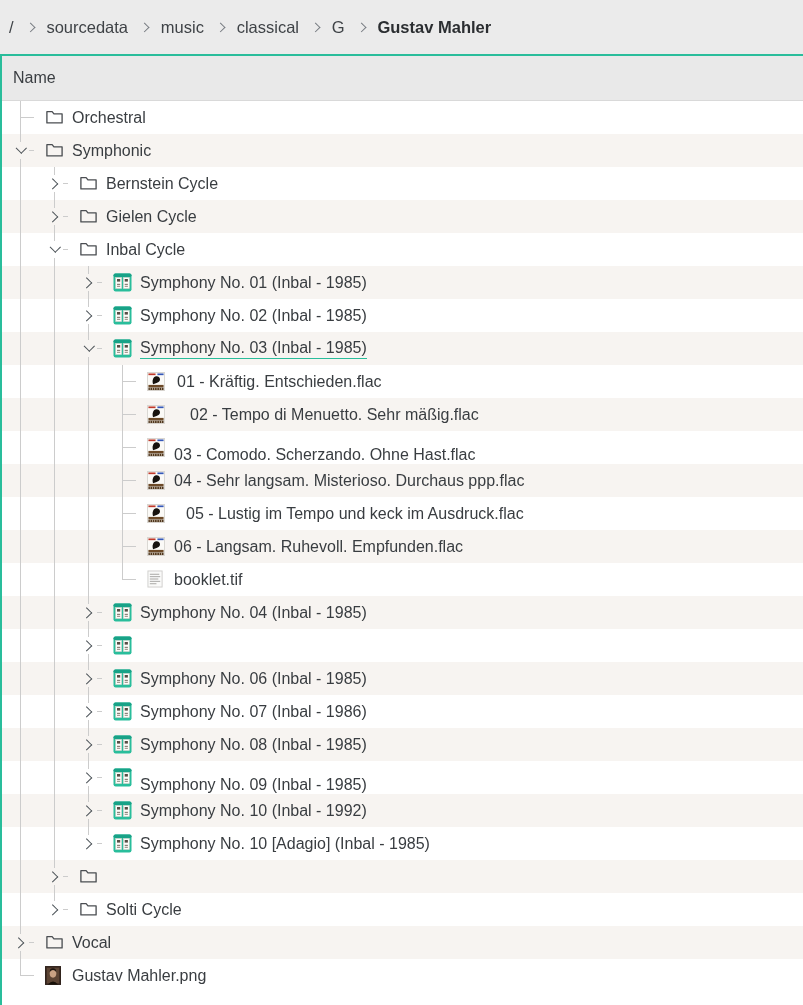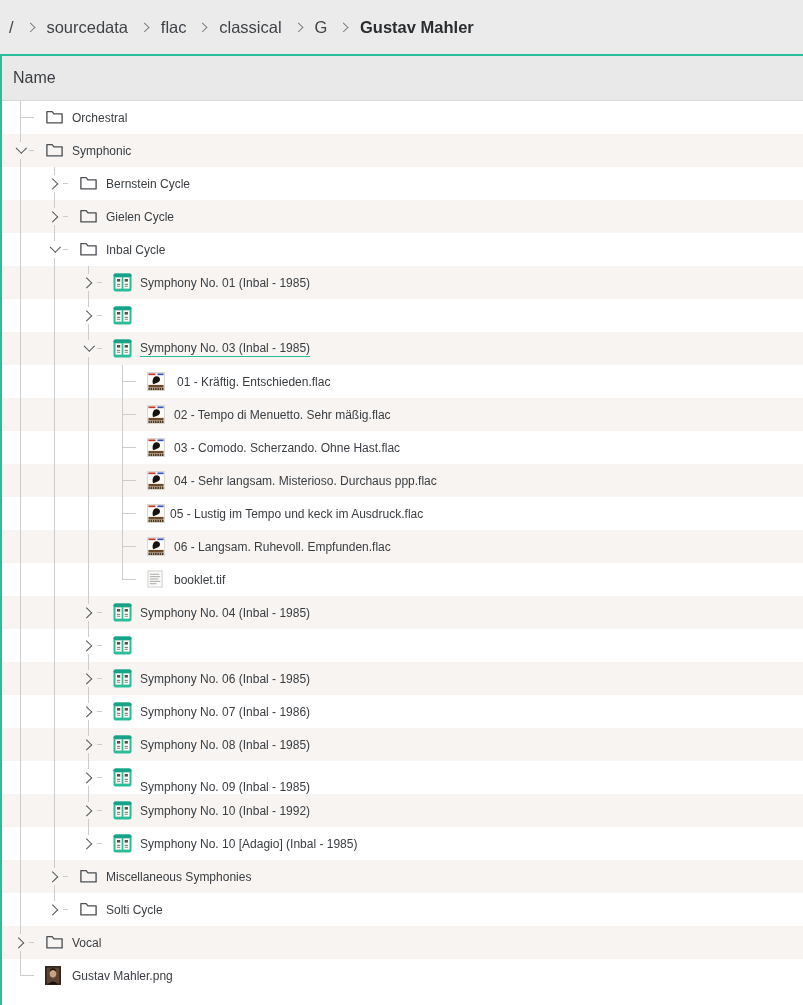--- a/index.html
+++ b/index.html
@@ -27,34 +27,34 @@
   .vline{position:absolute;top:0;bottom:0;width:1px;background:#cccccc;}
   .vline.half{bottom:auto;height:17px;}
   .hline{position:absolute;top:16px;height:1px;width:14px;background:#cccccc;}
   .chev-box{position:absolute;top:8px;width:17px;height:17px;background:inherit;
             display:flex;align-items:center;justify-content:center;cursor:pointer;}
   .arrow{display:inline-block;border:solid #495055;border-width:0 1.7px 1.7px 0;padding:3.4px;}
   .arrow.closed{transform:rotate(-45deg) translate(-1px,-1px);}
   .arrow.open{transform:rotate(45deg) translate(-1px,-3px);}
   .icon{position:absolute;top:7px;width:19px;height:19px;line-height:0;}
   .row-label{position:absolute;top:0;height:33px;display:flex;align-items:center;
-             font-size:12px;color:#393d41;white-space:nowrap;cursor:default;}
+             font-size:16px;color:#393d41;white-space:nowrap;cursor:default;}
   .row-label .txt{display:inline-block;}
   .row-label.underlined .txt{border-bottom:1.6px solid #29bd9b;padding-bottom:1px;}
 </style>
 </head>
 <body>
 
 <div class="viewport">
   <div class="breadcrumb">
       <span class="crumb">/</span>
       <i class="sep"></i>
       <span class="crumb">sourcedata</span>
       <i class="sep"></i>
-      <span class="crumb">flac</span>
+      <span class="crumb">music</span>
       <i class="sep"></i>
       <span class="crumb">classical</span>
       <i class="sep"></i>
       <span class="crumb">G</span>
       <i class="sep"></i>
       <span class="crumb bold">Gustav Mahler</span>
     </div>
   <div class="panel">
     <div class="panel-header">
       <span>Name</span>
@@ -162,20 +162,23 @@
               <rect x="0.5" y="0.5" width="18" height="3.4" rx="1.7" fill="#18a287"></rect>
               <rect x="2.6" y="4.4" width="6.1" height="11.2" fill="#fdfcf9" stroke="#cfccc5" stroke-width="0.5"></rect>
               <rect x="4" y="6" width="3.2" height="2.6" fill="#564d44"></rect>
               <rect x="4" y="10.8" width="3.2" height="1.4" fill="#8a8178"></rect>
               <rect x="4" y="13" width="3.2" height="0.9" fill="#9a9188"></rect>
               <rect x="10.3" y="4.4" width="6.1" height="11.2" fill="#fdfcf9" stroke="#cfccc5" stroke-width="0.5"></rect>
               <rect x="11.7" y="6" width="3.2" height="2.6" fill="#564d44"></rect>
               <rect x="11.7" y="10.8" width="3.2" height="1.4" fill="#8a8178"></rect>
               <rect x="11.7" y="13" width="3.2" height="0.9" fill="#9a9188"></rect>
             </svg></span>
+          <div class="row-label" style="left: 138px;">
+            <span class="txt">Symphony No. 02 (Inbal - 1985)</span>
+          </div>
         </div>
         <div class="row striped">
           <i class="vline" style="left: 17.5px;"></i>
           <i class="vline" style="left: 51.5px;"></i>
           <i class="vline" style="left: 85.5px;"></i>
           <i class="hline" style="left: 86px;"></i>
           <span class="chev-box" style="left: 77.5px;">
             <i class="arrow open"></i>
           </span>
           <span class="icon" style="left: 111px;"><svg width="19" height="19" viewBox="0 0 19 19">
@@ -235,21 +238,21 @@
               <rect x="1.5" y="16.4" width="16" height="2.6" fill="#4e351d"></rect>
               <g fill="#e8dcc8">
                 <rect x="3" y="16.6" width="0.7" height="2.2"></rect>
                 <rect x="5.4" y="16.6" width="0.7" height="2.2"></rect>
                 <rect x="7.8" y="16.6" width="0.7" height="2.2"></rect>
                 <rect x="10.2" y="16.6" width="0.7" height="2.2"></rect>
                 <rect x="12.6" y="16.6" width="0.7" height="2.2"></rect>
                 <rect x="15" y="16.6" width="0.7" height="2.2"></rect>
               </g>
             </svg></span>
-          <div class="row-label" style="left: 172px;">
+          <div class="row-label" style="left: 188px;">
             <span class="txt">02 - Tempo di Menuetto. Sehr mäßig.flac</span>
           </div>
         </div>
         <div class="row">
           <i class="vline" style="left: 17.5px;"></i>
           <i class="vline" style="left: 51.5px;"></i>
           <i class="vline" style="left: 85.5px;"></i>
           <i class="vline" style="left: 119.5px;"></i>
           <i class="hline" style="left: 120px;"></i>
           <span class="icon" style="left: 145px;"><svg width="18" height="19" viewBox="0 0 19 20">
@@ -261,21 +264,21 @@
               <rect x="1.5" y="16.4" width="16" height="2.6" fill="#4e351d"></rect>
               <g fill="#e8dcc8">
                 <rect x="3" y="16.6" width="0.7" height="2.2"></rect>
                 <rect x="5.4" y="16.6" width="0.7" height="2.2"></rect>
                 <rect x="7.8" y="16.6" width="0.7" height="2.2"></rect>
                 <rect x="10.2" y="16.6" width="0.7" height="2.2"></rect>
                 <rect x="12.6" y="16.6" width="0.7" height="2.2"></rect>
                 <rect x="15" y="16.6" width="0.7" height="2.2"></rect>
               </g>
             </svg></span>
-          <div class="row-label" style="left: 172px;">
+          <div class="row-label" style="left: 172px; align-items: flex-end;">
             <span class="txt">03 - Comodo. Scherzando. Ohne Hast.flac</span>
           </div>
         </div>
         <div class="row striped">
           <i class="vline" style="left: 17.5px;"></i>
           <i class="vline" style="left: 51.5px;"></i>
           <i class="vline" style="left: 85.5px;"></i>
           <i class="vline" style="left: 119.5px;"></i>
           <i class="hline" style="left: 120px;"></i>
           <span class="icon" style="left: 145px;"><svg width="18" height="19" viewBox="0 0 19 20">
@@ -313,21 +316,21 @@
               <rect x="1.5" y="16.4" width="16" height="2.6" fill="#4e351d"></rect>
               <g fill="#e8dcc8">
                 <rect x="3" y="16.6" width="0.7" height="2.2"></rect>
                 <rect x="5.4" y="16.6" width="0.7" height="2.2"></rect>
                 <rect x="7.8" y="16.6" width="0.7" height="2.2"></rect>
                 <rect x="10.2" y="16.6" width="0.7" height="2.2"></rect>
                 <rect x="12.6" y="16.6" width="0.7" height="2.2"></rect>
                 <rect x="15" y="16.6" width="0.7" height="2.2"></rect>
               </g>
             </svg></span>
-          <div class="row-label" style="left: 168px;">
+          <div class="row-label" style="left: 184px;">
             <span class="txt">05 - Lustig im Tempo und keck im Ausdruck.flac</span>
           </div>
         </div>
         <div class="row striped">
           <i class="vline" style="left: 17.5px;"></i>
           <i class="vline" style="left: 51.5px;"></i>
           <i class="vline" style="left: 85.5px;"></i>
           <i class="vline" style="left: 119.5px;"></i>
           <i class="hline" style="left: 120px;"></i>
           <span class="icon" style="left: 145px;"><svg width="18" height="19" viewBox="0 0 19 20">
@@ -562,23 +565,20 @@
         <div class="row striped">
           <i class="vline" style="left: 17.5px;"></i>
           <i class="vline" style="left: 51.5px;"></i>
           <i class="hline" style="left: 52px;"></i>
           <span class="chev-box" style="left: 43.5px;">
             <i class="arrow closed"></i>
           </span>
           <span class="icon" style="left: 77px;"><svg width="19" height="18" viewBox="0 0 20 18">
               <path d="M2 15.2 V3.4 h5.5 l1.9 2.3 h8.6 v9.5 z" fill="none" stroke="#4b4e52" stroke-width="1.4" stroke-linejoin="round"></path>
             </svg></span>
-          <div class="row-label" style="left: 104px;">
-            <span class="txt">Miscellaneous Symphonies</span>
-          </div>
         </div>
         <div class="row">
           <i class="vline" style="left: 17.5px;"></i>
           <i class="vline half" style="left: 51.5px;"></i>
           <i class="hline" style="left: 52px;"></i>
           <span class="chev-box" style="left: 43.5px;">
             <i class="arrow closed"></i>
           </span>
           <span class="icon" style="left: 77px;"><svg width="19" height="18" viewBox="0 0 20 18">
               <path d="M2 15.2 V3.4 h5.5 l1.9 2.3 h8.6 v9.5 z" fill="none" stroke="#4b4e52" stroke-width="1.4" stroke-linejoin="round"></path>

